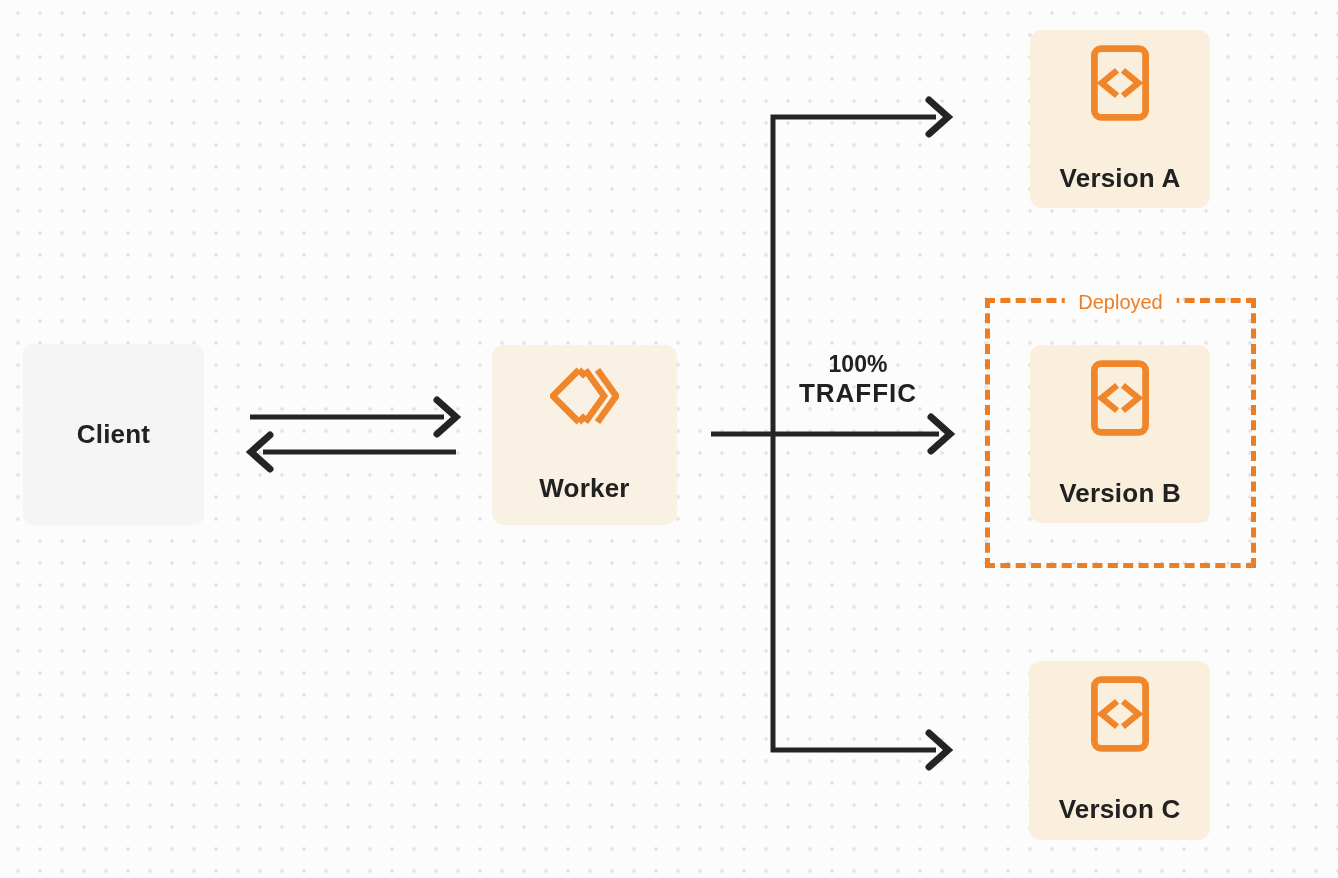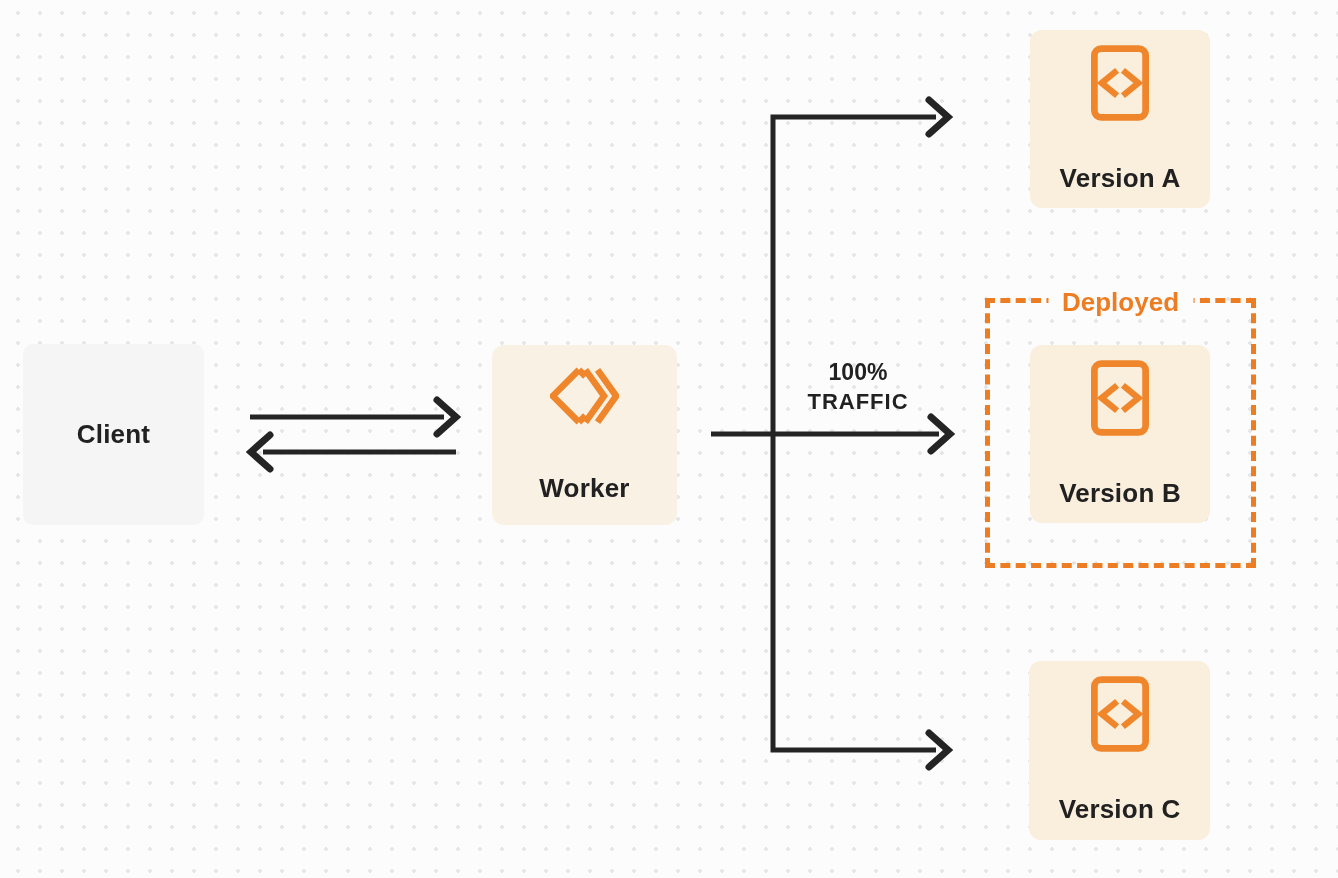--- a/index.html
+++ b/index.html
@@ -93,42 +93,41 @@
     border: 5px dashed var(--accent-orange);
   }
   .deployed-label {
     position: absolute;
     top: -18px;
     left: 50%;
     transform: translateX(-50%);
     padding: 0 14px;
     background: var(--page-bg);
     color: var(--accent-orange);
-    font-size: 26px;
-    font-weight: 700;
+    font-size: 20px;
+    font-weight: 400;
     line-height: 34px;
     white-space: nowrap;
   }
   .traffic-label {
     position: absolute;
     left: 777px; top: 350px;
     width: 162px;
     text-align: center;
     color: var(--text-dark);
     font-weight: 700;
-    margin-top: 8px;
   }
   .traffic-line1 {
     display: block;
     font-size: 23px;
     line-height: 29px;
   }
   .traffic-line2 {
     display: block;
-    font-size: 22px;
+    font-size: 26px;
     line-height: 29px;
     letter-spacing: 1px;
   }
   .icon-svg { display: block; }
   .icon-svg .stroke {
     fill: none;
     stroke: var(--icon-orange);
     stroke-width: 7;
     stroke-linejoin: miter;
     stroke-linecap: butt;

